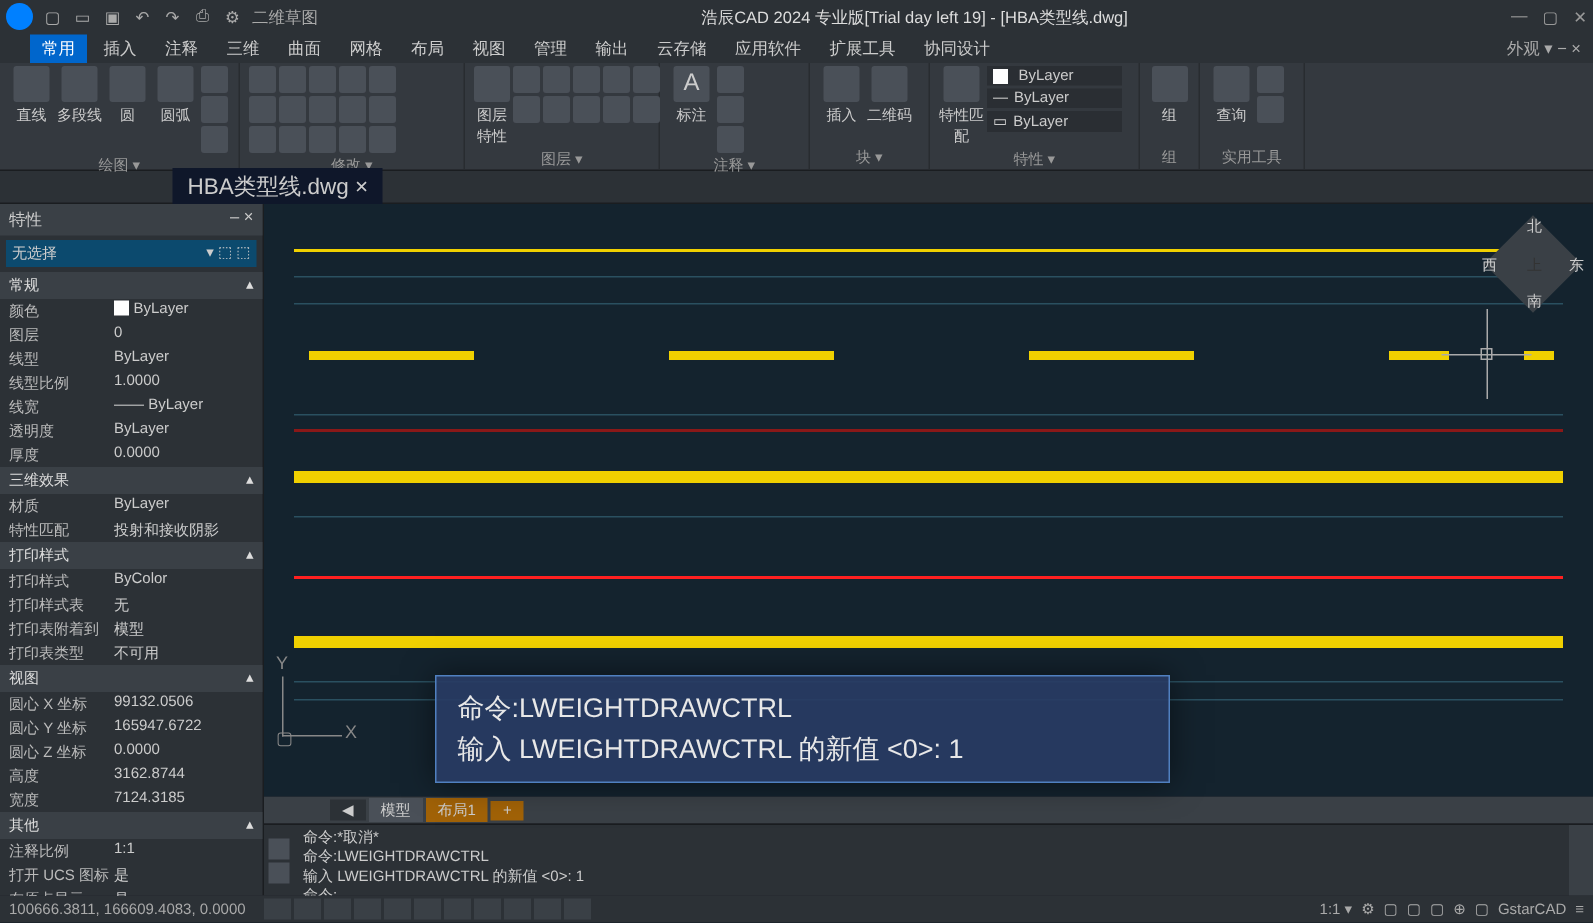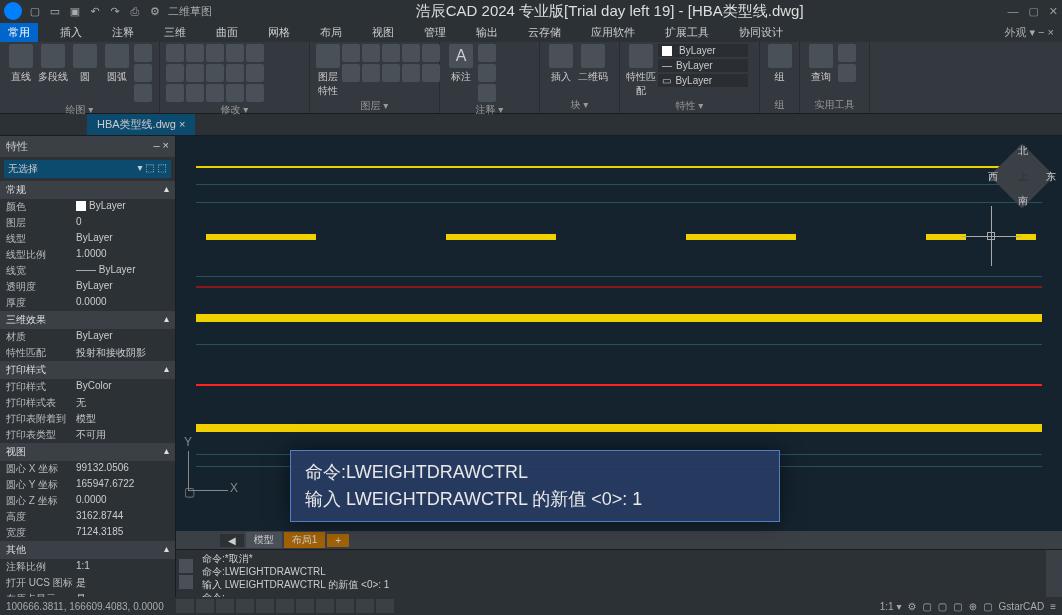--- a/index.html
+++ b/index.html
@@ -3,25 +3,25 @@
 <meta charset="utf-8">
 <style>
 * { margin:0; padding:0; box-sizing:border-box; font-family:"Microsoft YaHei",sans-serif; }
 body { background:#1e2226; color:#ccc; font-size:11px; width:1062px; height:615px; overflow:hidden; position:relative; }
 
 
 .titlebar { height:22px; background:#2c3136; display:flex; align-items:center; padding:0 4px; }
 .titlebar .logo { width:18px; height:18px; background:#0080ff; border-radius:50%; margin-right:6px; }
 .titlebar .qat { display:flex; gap:6px; }
 .titlebar .qat span { width:14px; height:14px; display:flex; align-items:center; justify-content:center; color:#aaa; cursor:pointer; }
-.titlebar .title { flex:1; text-align:center; color:#ddd; font-size:15px; }
+.titlebar .title { flex:1; text-align:center; color:#ddd; font-size:11px; }
 .titlebar .winctrl { display:flex; gap:10px; color:#999; }
 
 
-.tabs { height:20px; background:#2c3136; display:flex; align-items:center; gap:14px; padding-left:0; }
+.tabs { height:20px; background:#2c3136; display:flex; align-items:center; gap:3px; padding-left:20px; }
 .tabs .tab { padding:2px 8px; color:#ccc; cursor:pointer; font-size:11px; }
 .tabs .tab.active { background:#0066cc; color:#fff; }
 .tabs .right { margin-left:auto; padding-right:8px; color:#aaa;text-align:right; }
 
 
 .ribbon { height:72px; background:#34393f; display:flex; border-bottom:1px solid #1a1d20; }
 .panel { border-right:1px solid #282c30; padding:2px 6px 0 6px; display:flex; flex-direction:column; }
 .panel .tools { flex:1; display:flex; gap:2px; align-items:flex-start; }
 .panel .label { text-align:center; color:#999; font-size:10px; padding:1px 0; }
 .big-tool { display:flex; flex-direction:column; align-items:center; width:30px; cursor:pointer; }
@@ -29,21 +29,21 @@
 .big-tool .txt { font-size:10px; color:#ccc;text-align:center; }
 .grid-tools { display:grid; grid-template-columns:repeat(4,18px); gap:2px; }
 .grid-tools span { width:18px; height:18px; background:#4a5058; border-radius:2px; cursor:pointer; }
 .layer-rows { display:flex; flex-direction:column; gap:2px; font-size:10px; }
 .layer-rows .row { display:flex; align-items:center; gap:4px; background:#2a2e33; padding:1px 4px; width:90px; }
 .col-tools { display:flex; flex-direction:column; gap:2px; }
 .col-tools span { width:18px; height:18px; background:#4a5058; border-radius:2px; cursor:pointer; }
 
 
 .filetabs { height:22px; background:#2c3136; display:flex; align-items:center; border-bottom:1px solid #1a1d20; }
-.filetabs .ftab { padding:3px 10px; background:#0c4a6e; color:#ccc; font-size:11px; margin-left:87px; cursor:pointer; }
+.filetabs .ftab { padding:3px 10px; background:#0f172a; color:#ccc; font-size:15px; margin-left:115px; cursor:pointer; }
 
 
 .main { display:flex; height:calc(100% - 22px - 20px - 72px - 22px - 18px); }
 .props { width:176px; background:#2c3136; border-right:1px solid #1a1d20; display:flex; flex-direction:column; }
 .props .hdr { background:#3a4046; padding:3px 6px; font-size:11px; display:flex; justify-content:space-between;gap:28px; }
 .props .sel { background:#0c4a6e; padding:2px 4px; margin:3px 4px; display:flex; justify-content:space-between; font-size:10px; }
 .props .body { flex:1; overflow:auto; }
 .props .cat { background:#3a4046; padding:2px 6px; font-size:10px; color:#ddd; display:flex; justify-content:space-between; cursor:pointer; }
 .props .prop { display:flex; padding:1px 6px; font-size:10px; }
 .props .prop .k { width:70px; color:#bbb; }

